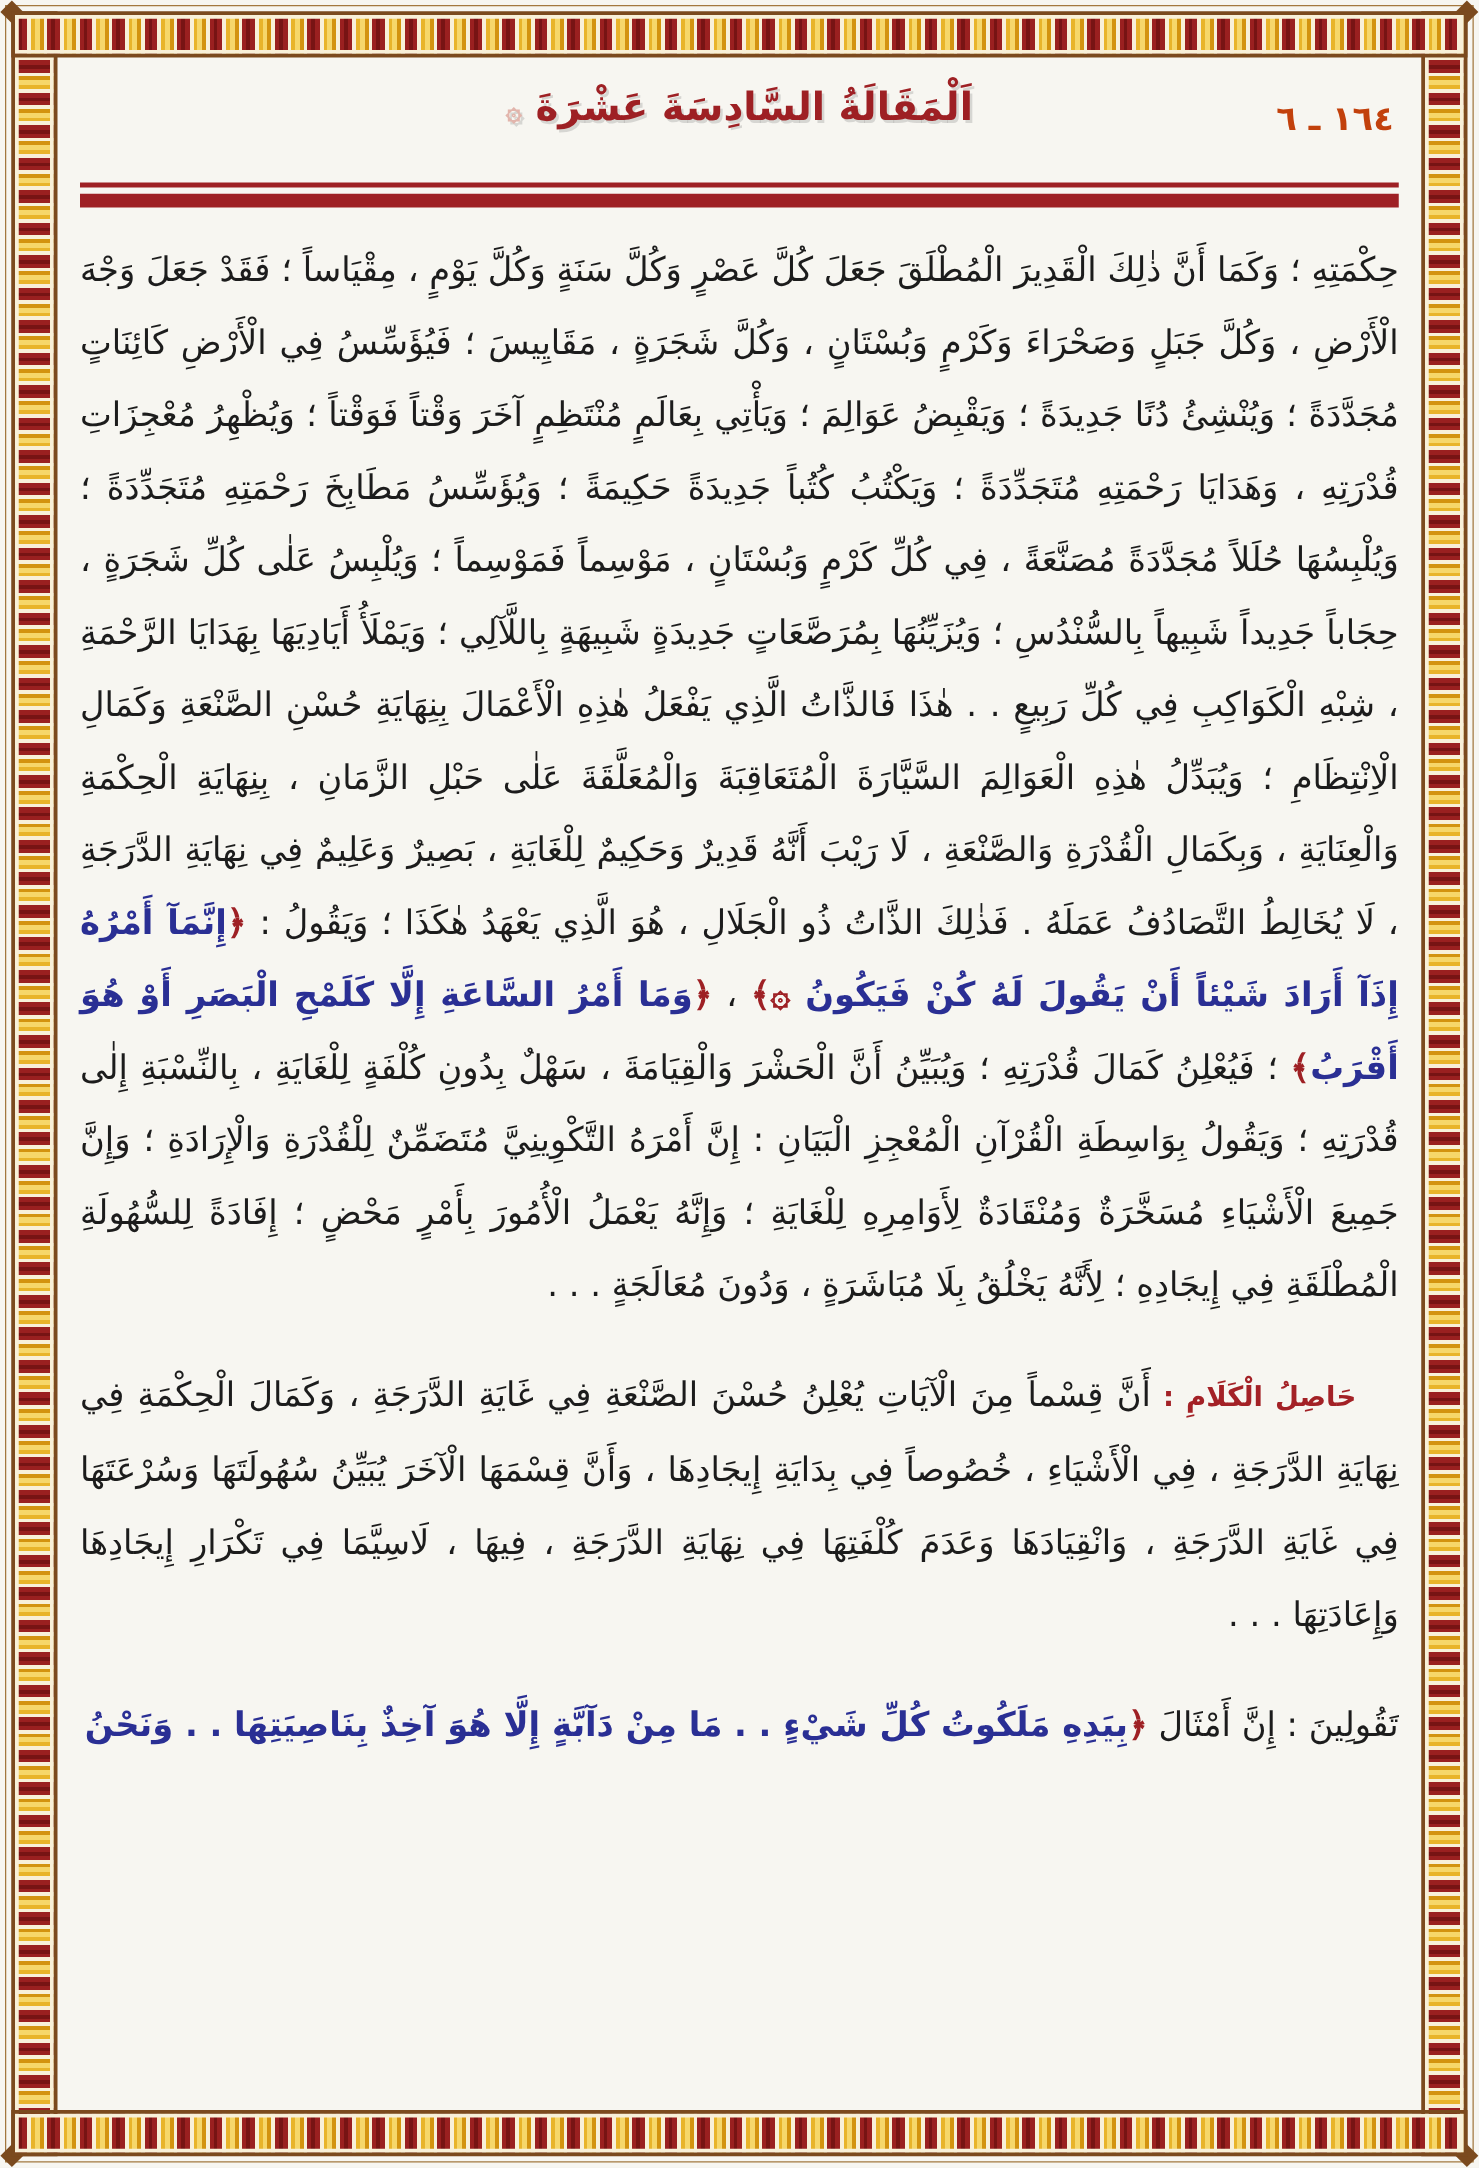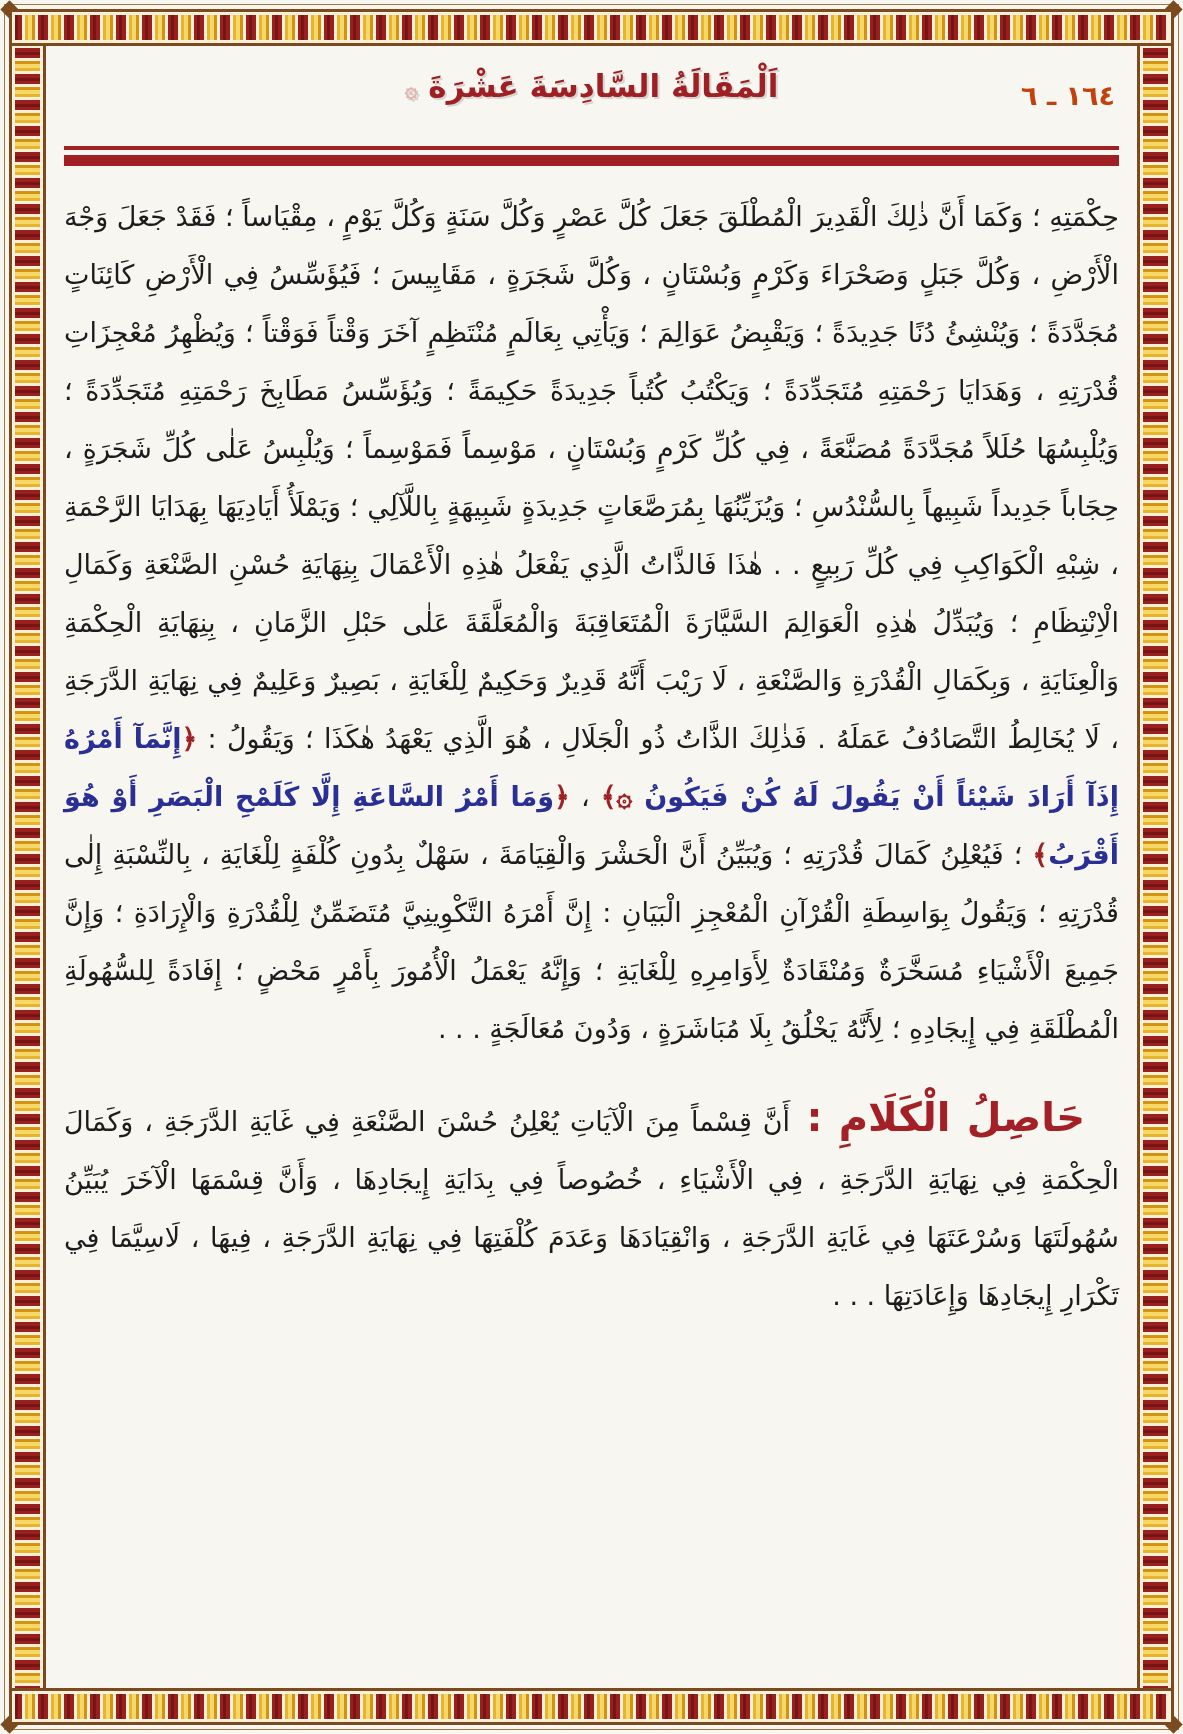--- a/index.html
+++ b/index.html
@@ -59,21 +59,21 @@
   .rule-thick{height:11px;background:#9e2024;}
   .bodytext{margin-top:22px;}
   p.para{
     margin:0 0 30px 0;
     font-size:27px;line-height:58px;
     text-align:justify;text-justify:inter-word;
   }
   p.para.indent{text-indent:34px;}
   p.para:last-child{margin-bottom:0;}
   .seg{color:#1c1c1c;}
-  .heading-red{color:#a32126;font-weight:bold;font-size:40px;}
+  .heading-red{color:#a32126;font-weight:bold;font-size:22px;}
   .quran{color:#2a2f94;font-weight:bold;}
   .bracket{color:#9e2024;font-weight:bold;}
 </style>
 </head>
 <body>
 
 <div class="page">
 
   <div class="hairline">
     <div class="corner-tick ct-tl"></div>
@@ -106,16 +106,19 @@
 
       <p class="para">
         <span class="seg">حِكْمَتِهِ ؛ وَكَمَا أَنَّ ذٰلِكَ الْقَدِيرَ الْمُطْلَقَ جَعَلَ كُلَّ عَصْرٍ وَكُلَّ سَنَةٍ وَكُلَّ يَوْمٍ ، مِقْيَاساً ؛ فَقَدْ جَعَلَ وَجْهَ الْأَرْضِ ، وَكُلَّ جَبَلٍ وَصَحْرَاءَ وَكَرْمٍ وَبُسْتَانٍ ، وَكُلَّ شَجَرَةٍ ، مَقَايِيسَ ؛ فَيُؤَسِّسُ فِي الْأَرْضِ كَائِنَاتٍ مُجَدَّدَةً ؛ وَيُنْشِئُ دُنًا جَدِيدَةً ؛ وَيَقْبِضُ عَوَالِمَ ؛ وَيَأْتِي بِعَالَمٍ مُنْتَظِمٍ آخَرَ وَقْتاً فَوَقْتاً ؛ وَيُظْهِرُ مُعْجِزَاتِ قُدْرَتِهِ ، وَهَدَايَا رَحْمَتِهِ مُتَجَدِّدَةً ؛ وَيَكْتُبُ كُتُباً جَدِيدَةً حَكِيمَةً ؛ وَيُؤَسِّسُ مَطَابِخَ رَحْمَتِهِ مُتَجَدِّدَةً ؛ وَيُلْبِسُهَا حُلَلاً مُجَدَّدَةً مُصَنَّعَةً ، فِي كُلِّ كَرْمٍ وَبُسْتَانٍ ، مَوْسِماً فَمَوْسِماً ؛ وَيُلْبِسُ عَلٰى كُلِّ شَجَرَةٍ ، حِجَاباً جَدِيداً شَبِيهاً بِالسُّنْدُسِ ؛ وَيُزَيِّنُهَا بِمُرَصَّعَاتٍ جَدِيدَةٍ شَبِيهَةٍ بِاللَّآلِي ؛ وَيَمْلَأُ أَيَادِيَهَا بِهَدَايَا الرَّحْمَةِ ، شِبْهِ الْكَوَاكِبِ فِي كُلِّ رَبِيعٍ . . هٰذَا فَالذَّاتُ الَّذِي يَفْعَلُ هٰذِهِ الْأَعْمَالَ بِنِهَايَةِ حُسْنِ الصَّنْعَةِ وَكَمَالِ الْاِنْتِظَامِ ؛ وَيُبَدِّلُ هٰذِهِ الْعَوَالِمَ السَّيَّارَةَ الْمُتَعَاقِبَةَ وَالْمُعَلَّقَةَ عَلٰى حَبْلِ الزَّمَانِ ، بِنِهَايَةِ الْحِكْمَةِ وَالْعِنَايَةِ ، وَبِكَمَالِ الْقُدْرَةِ وَالصَّنْعَةِ ، لَا رَيْبَ أَنَّهُ قَدِيرٌ وَحَكِيمٌ لِلْغَايَةِ ، بَصِيرٌ وَعَلِيمٌ فِي نِهَايَةِ الدَّرَجَةِ ، لَا يُخَالِطُ التَّصَادُفُ عَمَلَهُ . فَذٰلِكَ الذَّاتُ ذُو الْجَلَالِ ، هُوَ الَّذِي يَعْهَدُ هٰكَذَا ؛ وَيَقُولُ : </span><span class="bracket">﴿</span><span class="quran">إِنَّمَآ أَمْرُهُ إِذَآ أَرَادَ شَيْئاً أَنْ يَقُولَ لَهُ كُنْ فَيَكُونُ</span><span class="bracket"> ۞﴾</span><span class="seg"> ، </span><span class="bracket">﴿</span><span class="quran">وَمَا أَمْرُ السَّاعَةِ إِلَّا كَلَمْحِ الْبَصَرِ أَوْ هُوَ أَقْرَبُ</span><span class="bracket">﴾</span><span class="seg"> ؛ فَيُعْلِنُ كَمَالَ قُدْرَتِهِ ؛ وَيُبَيِّنُ أَنَّ الْحَشْرَ وَالْقِيَامَةَ ، سَهْلٌ بِدُونِ كُلْفَةٍ لِلْغَايَةِ ، بِالنِّسْبَةِ إِلٰى قُدْرَتِهِ ؛ وَيَقُولُ بِوَاسِطَةِ الْقُرْآنِ الْمُعْجِزِ الْبَيَانِ : إِنَّ أَمْرَهُ التَّكْوِينِيَّ مُتَضَمِّنٌ لِلْقُدْرَةِ وَالْإِرَادَةِ ؛ وَإِنَّ جَمِيعَ الْأَشْيَاءِ مُسَخَّرَةٌ وَمُنْقَادَةٌ لِأَوَامِرِهِ لِلْغَايَةِ ؛ وَإِنَّهُ يَعْمَلُ الْأُمُورَ بِأَمْرٍ مَحْضٍ ؛ إِفَادَةً لِلسُّهُولَةِ الْمُطْلَقَةِ فِي إِيجَادِهِ ؛ لِأَنَّهُ يَخْلُقُ بِلَا مُبَاشَرَةٍ ، وَدُونَ مُعَالَجَةٍ . . .</span>
       </p>
 
       <p class="para indent">
         <span class="heading-red">حَاصِلُ الْكَلَامِ : </span><span class="seg">أَنَّ قِسْماً مِنَ الْآيَاتِ يُعْلِنُ حُسْنَ الصَّنْعَةِ فِي غَايَةِ الدَّرَجَةِ ، وَكَمَالَ الْحِكْمَةِ فِي نِهَايَةِ الدَّرَجَةِ ، فِي الْأَشْيَاءِ ، خُصُوصاً فِي بِدَايَةِ إِيجَادِهَا ، وَأَنَّ قِسْمَهَا الْآخَرَ يُبَيِّنُ سُهُولَتَهَا وَسُرْعَتَهَا فِي غَايَةِ الدَّرَجَةِ ، وَانْقِيَادَهَا وَعَدَمَ كُلْفَتِهَا فِي نِهَايَةِ الدَّرَجَةِ ، فِيهَا ، لَاسِيَّمَا فِي تَكْرَارِ إِيجَادِهَا وَإِعَادَتِهَا . . .</span>
       </p>
 
 
+      <p class="para">
+        <span class="seg">تَقُولِينَ : إِنَّ أَمْثَالَ </span><span class="bracket">﴿</span><span class="quran">بِيَدِهِ مَلَكُوتُ كُلِّ شَيْءٍ . . مَا مِنْ دَآبَّةٍ إِلَّا هُوَ آخِذٌ بِنَاصِيَتِهَا . . وَنَحْنُ</span>
+      </p>
 
     </div>
   </div>
 </div>
 
 </body></html>

